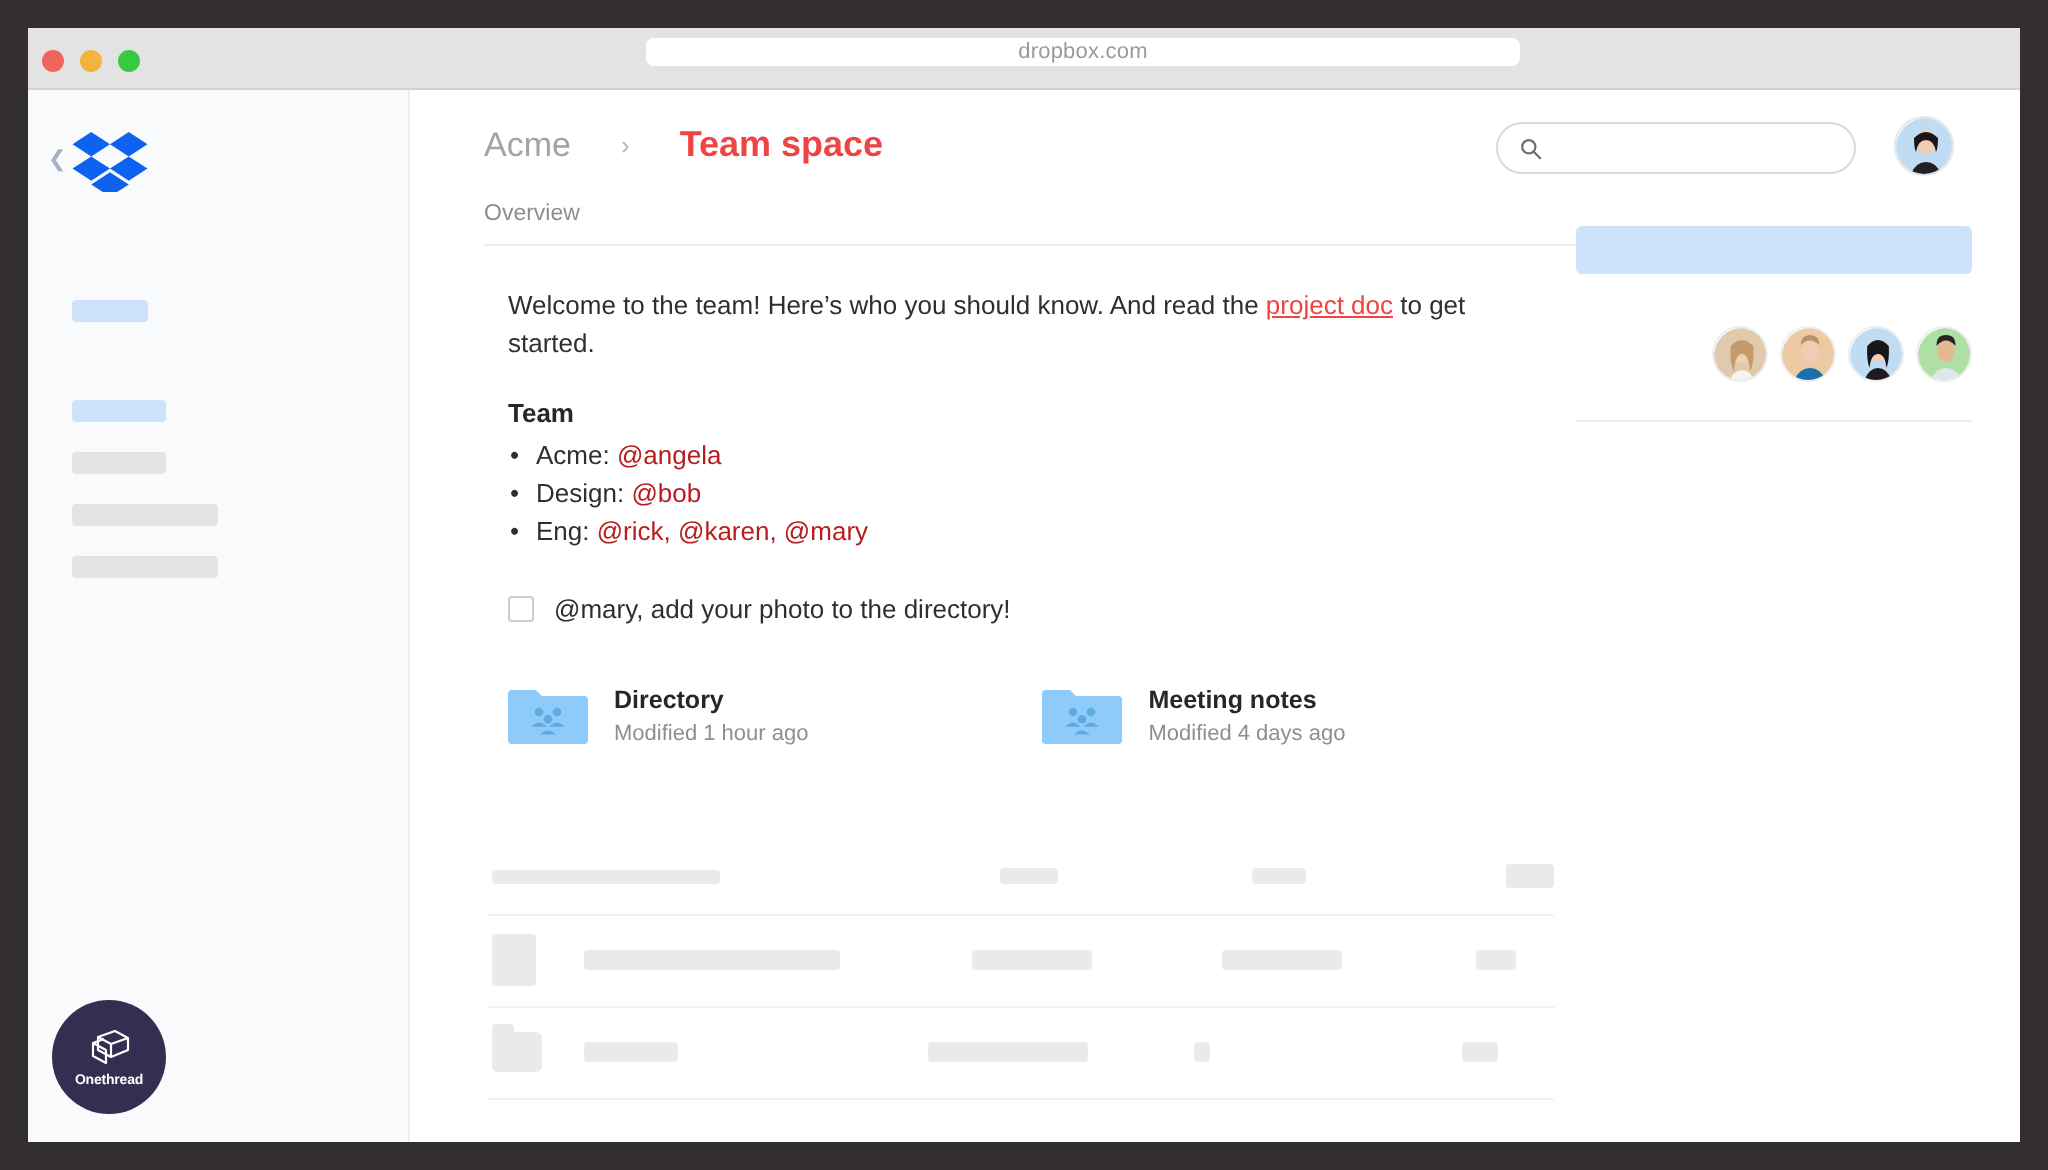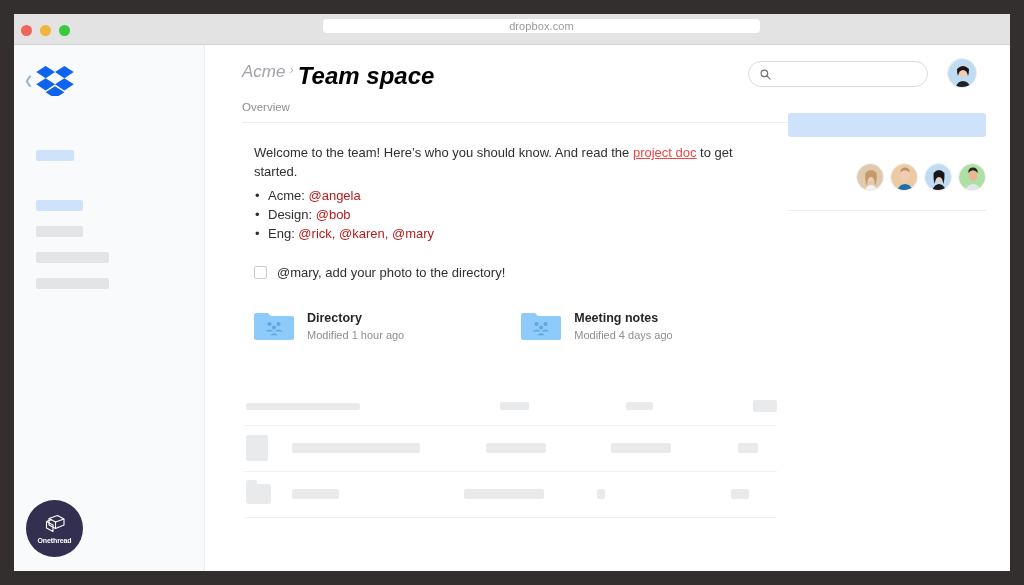--- a/index.html
+++ b/index.html
@@ -73,25 +73,25 @@
 
   
   .main { flex: 1; position: relative; background: #fff; overflow: hidden; }
 
   .topbar {
     position: relative; height: 56px;
     display: flex; align-items: center;
   }
   .breadcrumb {
     position: absolute; left: 37px; top: 17px;
-    display: flex; align-items: flex-start; gap: 4px; font-style: italic;
+    display: flex; align-items: center; gap: 25px;
   }
   .crumb-parent { font-size: 17px; color: #a0a4a8; }
   .crumb-sep { font-size: 13px; color: #b4b8bc; }
-  .crumb-current { font-size: 24px; color: #000000; font-weight: bold; }
+  .crumb-current { font-size: 18px; color: #ef4444; font-weight: bold; }
 
   .search-wrap {
     position: absolute; right: 82px; top: 16px;
     width: 180px; height: 26px;
     border: 1px solid #d8dbde; border-radius: 14px;
     background: #fff;
     display: flex; align-items: center; padding-left: 11px;
   }
   .search-wrap input {
     border: 0; outline: 0; font-size: 11px;
@@ -273,20 +273,21 @@
             <div class="tab">Overview</div>
           </div>
           <div class="tab-rule"></div>
 
           <div class="doc-body">
 
             <div class="welcome">
               <span>Welcome to the team! Here’s who you should know. And read the </span><a class="link" href="#">project doc</a><span> to get started.</span>
             </div>
 
+            <div class="team-h">Team</div>
             <ul class="team-list">
               <li>
                 <span>Acme: </span><span class="mention">@angela</span>
               </li>
               <li>
                 <span>Design: </span><span class="mention">@bob</span>
               </li>
               <li>
                 <span>Eng: </span><span class="mention">@rick, @karen, @mary</span>
               </li>

